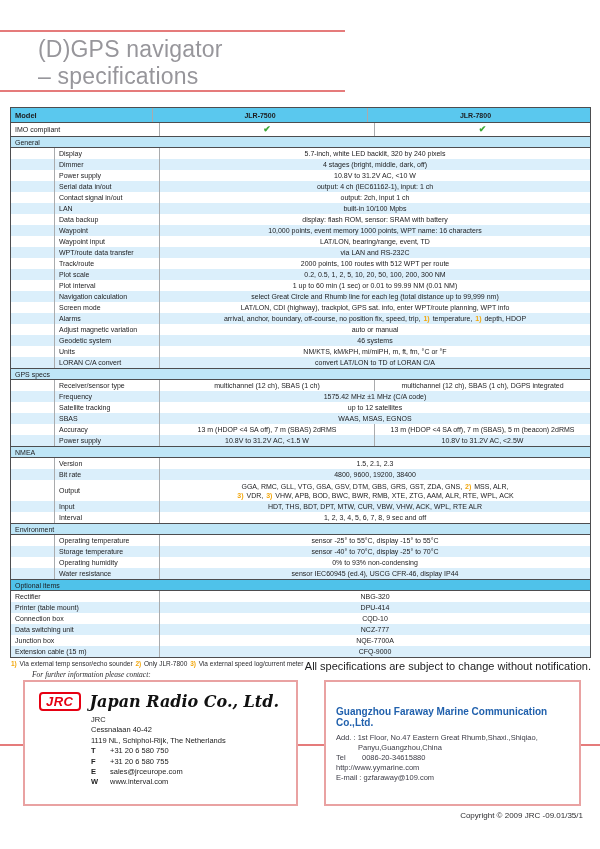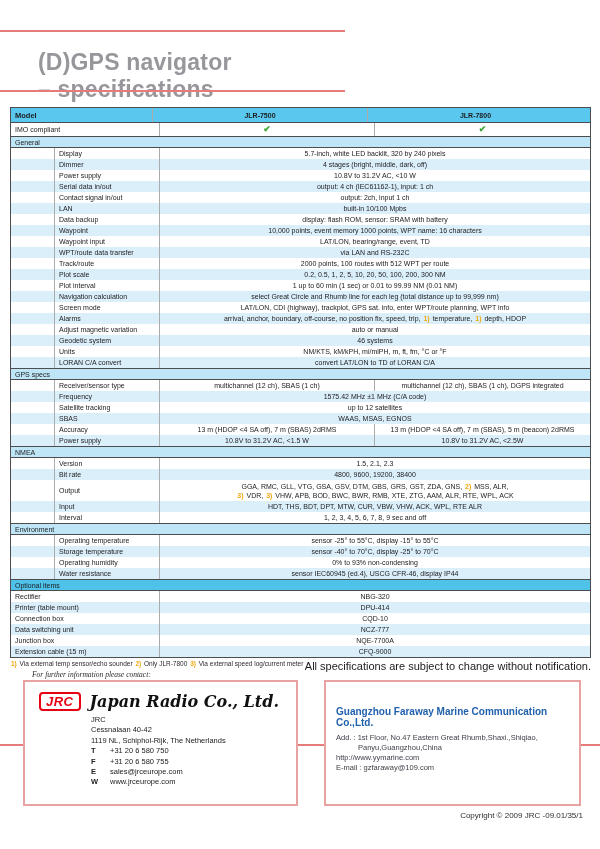--- a/index.html
+++ b/index.html
@@ -1,22 +1,22 @@
 <!DOCTYPE html>
 <html style="--header-blue: #5ac8ee; --section-blue: #bfe6f7; --stripe-blue: #dbeffb; --optional-blue: #4fc2ea; --check-green: #3ca835; --marker-orange: #f2a70d; --rule-red: #e57b7b; --box-border: #e9a2a2; --jrc-red: #e60012; --gz-blue: #2161ad; --title-gray: #97969b; --border-dark: #4d4d4f; --border-gray: #a9abad;"><head>
 <meta charset="utf-8">
 <style>
   html,body{margin:0;padding:0;background:#fff;}
   .page{position:relative;width:600px;height:849px;background:#fff;overflow:hidden;
         font-family:"Liberation Sans",sans-serif;color:#1c1c1e;}
   .rule{position:absolute;left:0;width:345px;height:2px;background:var(--rule-red);}
   .rule-top{top:30px;}
   .rule-bottom{top:90px;}
-  .page-title{position:absolute;left:38px;top:49px;font-size:23px;line-height:27px;
-              font-weight:700;color:var(--title-gray);letter-spacing:.2px;}
+  .page-title{position:absolute;left:38px;top:36px;font-size:23px;line-height:27px;
+              font-weight:400;color:var(--title-gray);letter-spacing:.2px;}
   
   .spec-table{position:absolute;left:10px;top:107px;width:581px;box-sizing:border-box;
               border:1px solid var(--border-dark);background:#fff;}
   .t-row{display:flex;height:11px;box-sizing:border-box;}
   .t-row.head{height:15px;background:var(--header-blue);font-weight:700;
               border-bottom:1px solid var(--border-dark);}
   .t-row.imo{height:13px;}
   .t-row.tall{height:21px;}
   .t-row.blue{background:var(--stripe-blue);}
   .t-sec{height:12px;box-sizing:border-box;background:var(--section-blue);
@@ -580,29 +580,33 @@
       <div class="crow">
           <span class="k">F</span>
           <span>+31 20 6 580 755</span>
         </div>
       <div class="crow">
           <span class="k">E</span>
           <span>sales@jrceurope.com</span>
         </div>
       <div class="crow">
           <span class="k">W</span>
-          <span>www.jrceurope.com</span>
+          <span>www.interval.com</span>
         </div>
     </div>
   </div>
 
   <div class="box box-right">
     <div class="gz-body">
       <div class="gz-title">Guangzhou Faraway Marine Communication Co.,Ltd.</div>
       <div class="gz-line">Add. : 1st Floor, No.47 Eastern Great Rhumb,Shaxi.,Shiqiao,</div>
       <div class="gz-line indent">Panyu,Guangzhou,China</div>
+      <div class="gz-line">
+          <span class="gk">Tel</span>
+          <span>0086-20-34615880</span>
+        </div>
       <div class="gz-line">http://www.yymarine.com</div>
       <div class="gz-line">E-mail : gzfaraway@109.com</div>
     </div>
   </div>
 
   <div class="copyright">Copyright © 2009 JRC -09.01/35/1</div>
 </div>
 
 </body></html>

